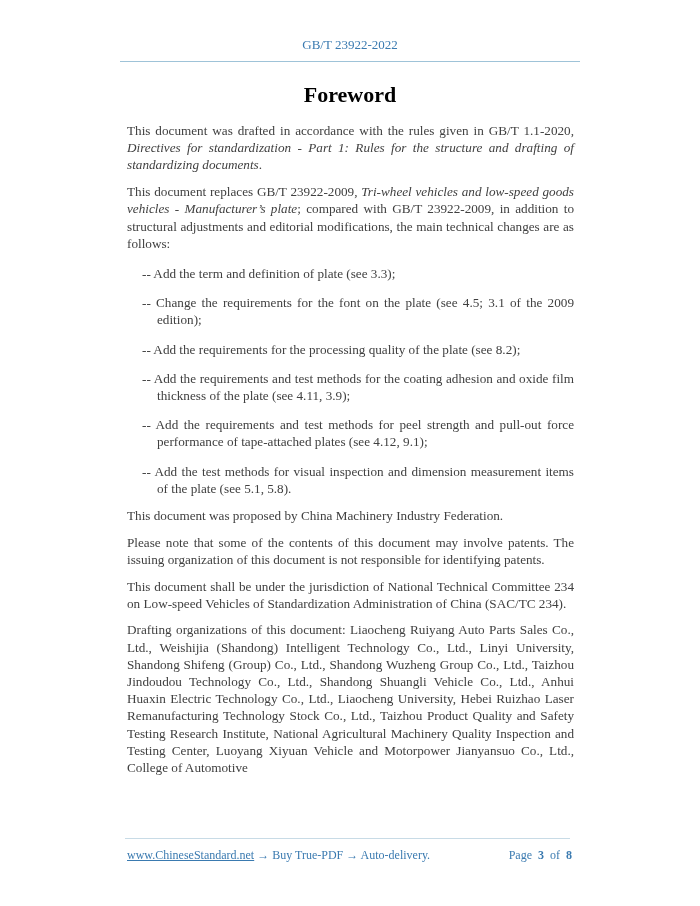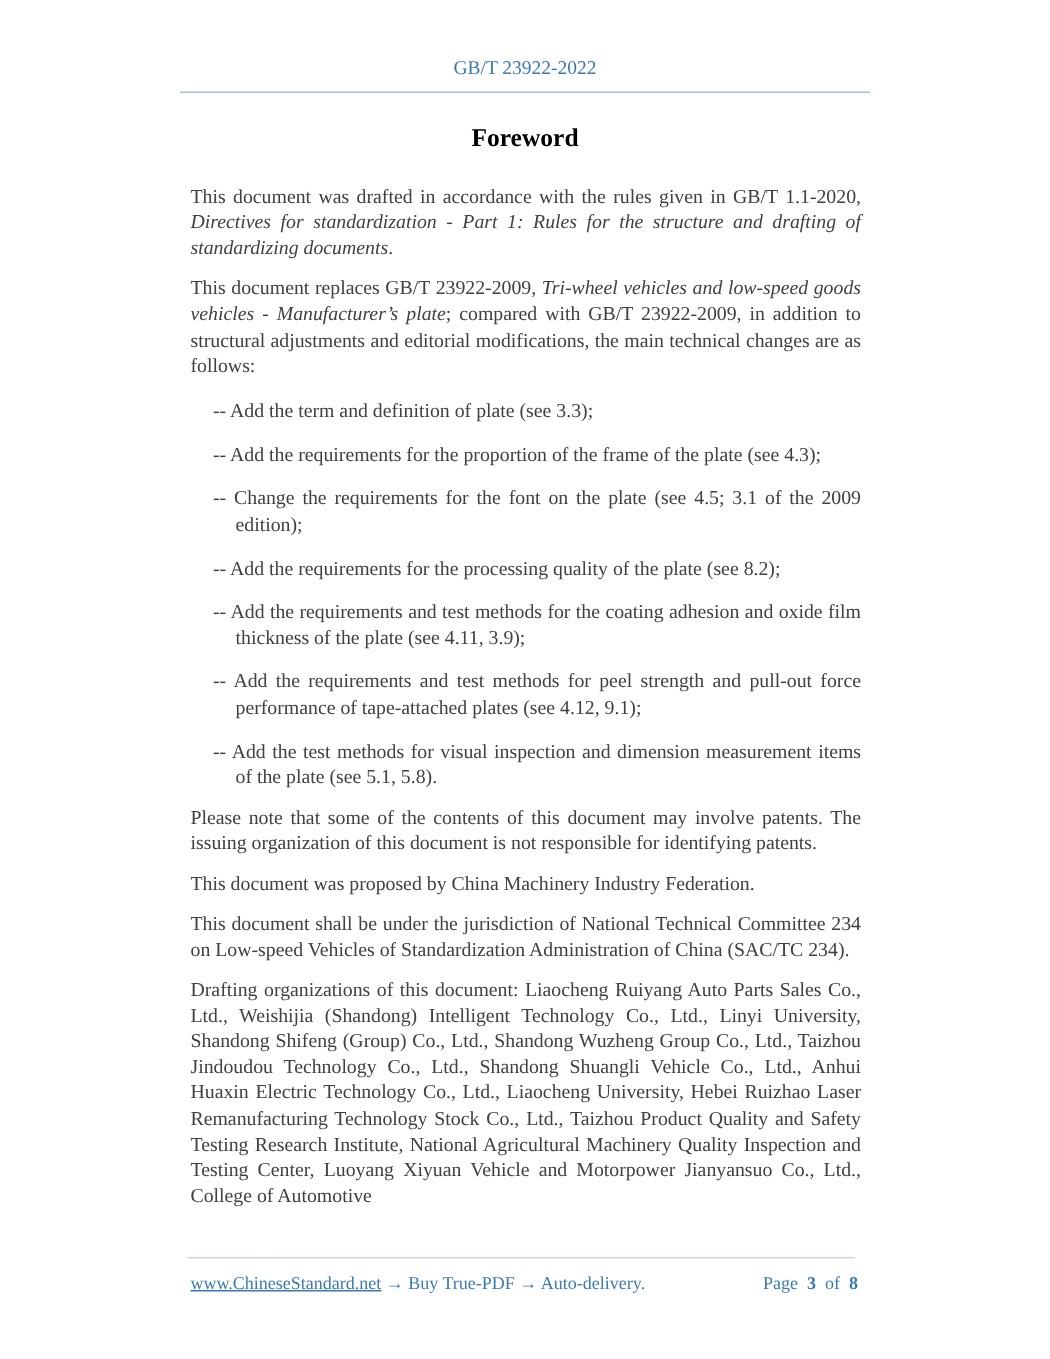--- a/index.html
+++ b/index.html
@@ -9,21 +9,21 @@
       position: absolute; left: 0; width: 700px; top: 37px;
       text-align: center; font-family: "Liberation Serif", serif; font-size: 13px;
       color: #3a7ab0;
     }
     .header-rule {
       position: absolute; left: 120px; width: 460px; top: 61px; height: 0;
       border-top: 1px solid #9fc3d8;
     }
     .title {
       position: absolute; left: 0; width: 700px; top: 82px; text-align: center;
-      font-family: "Liberation Serif", serif; font-weight: bold; font-size: 17px; color: #000;
+      font-family: "Liberation Serif", serif; font-weight: bold; font-size: 22px; color: #000;
     }
     .body {
       position: absolute; left: 127px; width: 447px; top: 122px;
       font-family: "Liberation Serif", serif; font-size: 13.2px; line-height: 17.2px; color: #404040;
     }
     .para { margin: 0 0 9.5px 0; text-align: justify; }
     .item { margin: 0 0 12px 15px; padding-left: 15px; text-indent: -15px; text-align: justify; }
     .item.last { margin-bottom: 10px; }
     i { font-style: italic; }
     .footer-rule {
@@ -46,29 +46,28 @@
   <div class="header-rule"></div>
 
   <div class="title">Foreword</div>
 
   <div class="body">
     <p class="para"><span>This document was drafted in accordance with the rules given in GB/T 1.1-2020, </span><i>Directives for standardization - Part 1: Rules for the structure and drafting of standardizing documents</i><span>.</span></p>
 
     <p class="para" style="margin-bottom:13px"><span>This document replaces GB/T 23922-2009, </span><i>Tri-wheel vehicles and low-speed goods vehicles - Manufacturer’s plate</i><span>; compared with GB/T 23922-2009, in addition to structural adjustments and editorial modifications, the main technical changes are as follows:</span></p>
 
     <div class="item">-- Add the term and definition of plate (see 3.3);</div>
-    <div class="item">-- Add the requirements for the proportion of the frame of the plate (see 4.3);</div>
     <div class="item">-- Change the requirements for the font on the plate (see 4.5; 3.1 of the 2009 edition);</div>
     <div class="item">-- Add the requirements for the processing quality of the plate (see 8.2);</div>
     <div class="item">-- Add the requirements and test methods for the coating adhesion and oxide film thickness of the plate (see 4.11, 3.9);</div>
     <div class="item">-- Add the requirements and test methods for peel strength and pull-out force performance of tape-attached plates (see 4.12, 9.1);</div>
     <div class="item last">-- Add the test methods for visual inspection and dimension measurement items of the plate (see 5.1, 5.8).</div>
 
+    <p class="para">This document was proposed by China Machinery Industry Federation.</p>
     <p class="para">Please note that some of the contents of this document may involve patents. The issuing organization of this document is not responsible for identifying patents.</p>
-    <p class="para">This document was proposed by China Machinery Industry Federation.</p>
     <p class="para">This document shall be under the jurisdiction of National Technical Committee 234 on Low-speed Vehicles of Standardization Administration of China (SAC/TC 234).</p>
     <p class="para">Drafting organizations of this document: Liaocheng Ruiyang Auto Parts Sales Co., Ltd., Weishijia (Shandong) Intelligent Technology Co., Ltd., Linyi University, Shandong Shifeng (Group) Co., Ltd., Shandong Wuzheng Group Co., Ltd., Taizhou Jindoudou Technology Co., Ltd., Shandong Shuangli Vehicle Co., Ltd., Anhui Huaxin Electric Technology Co., Ltd., Liaocheng University, Hebei Ruizhao Laser Remanufacturing Technology Stock Co., Ltd., Taizhou Product Quality and Safety Testing Research Institute, National Agricultural Machinery Quality Inspection and Testing Center, Luoyang Xiyuan Vehicle and Motorpower Jianyansuo Co., Ltd., College of Automotive</p>
   </div>
 
   <div class="footer-rule"></div>
   <div class="footer">
     <a>www.ChineseStandard.net</a><span> → Buy True-PDF → Auto-delivery.</span>
     <span class="page-info">
       <span>Page</span>&nbsp;
       <b>3</b>&nbsp;

